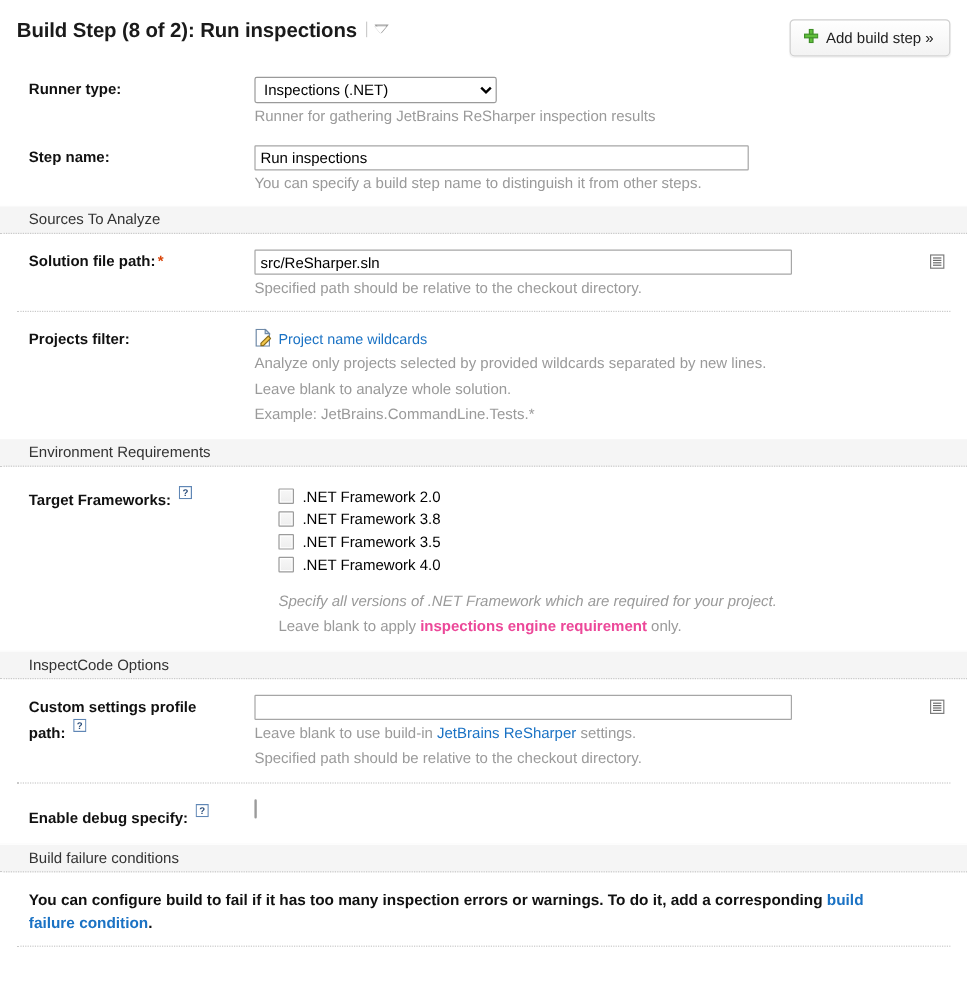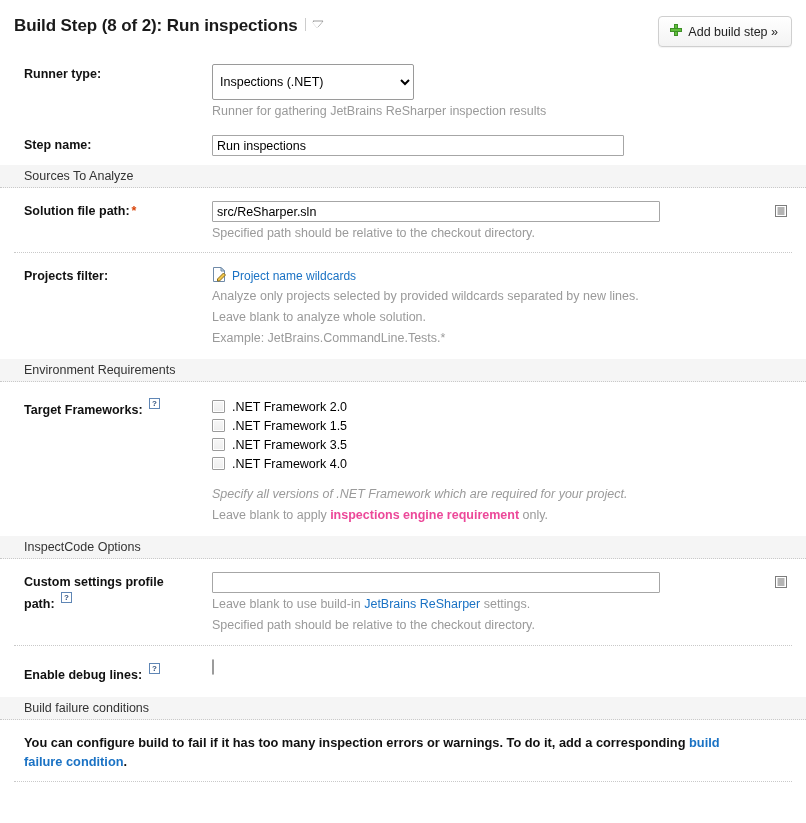--- a/index.html
+++ b/index.html
@@ -110,21 +110,21 @@
   .help-icon {
     display: inline-block;
     vertical-align: super;
     margin-left: 3px;
     cursor: pointer;
   }
 
   
   select.runner-select {
     width: 202px;
-    height: 36px;
+    height: 22px;
     font-family: "Liberation Sans", sans-serif;
     font-size: 12.5px;
     color: #000;
     border: 1px solid #9a9a9a;
     border-radius: 2px;
     background: #ffffff;
     padding-left: 3px;
     box-sizing: border-box;
   }
   .text-input-wrap {
@@ -248,20 +248,21 @@
         <option>Inspections (.NET)</option>
       </select>
       <div class="hint">Runner for gathering JetBrains ReSharper inspection results</div>
     </div>
   </div>
 
   <div class="row" style="padding-top:12px;justify-content:flex-end;">
     <div class="label-col">Step name:</div>
     <div class="field-col">
       <input class="text-input w-step" type="text" value="Run inspections" style="">
+      <div class="hint">You can specify a build step name to distinguish it from other steps.</div>
     </div>
   </div>
 
   <div style="height:8px;"></div>
 
   <div class="section-head">Sources To Analyze</div>
 
   <div class="row" style="padding-top:11px;">
     <div class="label-col">
       <span>Solution file path:</span><span class="req-star">*</span>
@@ -311,28 +312,28 @@
   <div class="row" style="padding-top:11px;">
     <div class="label-col">
       <span>Target Frameworks:</span>
       <span class="help-icon">
         <svg width="11" height="11" viewBox="0 0 11 11" aria-hidden="true">
           <rect x="0.5" y="0.5" width="10" height="10" fill="#ffffff" stroke="#5f86b5" stroke-width="1"></rect>
           <text x="5.5" y="8.4" font-size="8" text-anchor="middle" fill="#2d4f7c" font-family="Liberation Sans, sans-serif">?</text>
         </svg>
       </span>
     </div>
-    <div class="field-col" style="padding-top:4px;">
+    <div class="field-col" style="padding-top:4px;margin-left:20px;">
       <div class="cb-row">
         <span class="cb"></span>
         <span class="cb-label">.NET Framework 2.0</span>
       </div>
       <div class="cb-row">
         <span class="cb"></span>
-        <span class="cb-label">.NET Framework 1.5</span>
+        <span class="cb-label">.NET Framework 3.8</span>
       </div>
       <div class="cb-row">
         <span class="cb"></span>
         <span class="cb-label">.NET Framework 3.5</span>
       </div>
       <div class="cb-row">
         <span class="cb"></span>
         <span class="cb-label">.NET Framework 4.0</span>
       </div>
       <div class="hint" style="padding-top:12px;font-style:italic;">Specify all versions of .NET Framework which are required for your project.</div>
@@ -376,21 +377,21 @@
         <span>Leave blank to use build-in </span><a class="link">JetBrains ReSharper</a><span> settings.</span>
       </div>
       <div class="hint">Specified path should be relative to the checkout directory.</div>
     </div>
   </div>
 
   <div class="divider" style="margin-top:10px;"></div>
 
   <div class="row" style="padding-top:12px;">
     <div class="label-col">
-      <span>Enable debug lines:</span>
+      <span>Enable debug specify:</span>
       <span class="help-icon">
         <svg width="11" height="11" viewBox="0 0 11 11" aria-hidden="true">
           <rect x="0.5" y="0.5" width="10" height="10" fill="#ffffff" stroke="#5f86b5" stroke-width="1"></rect>
           <text x="5.5" y="8.4" font-size="8" text-anchor="middle" fill="#2d4f7c" font-family="Liberation Sans, sans-serif">?</text>
         </svg>
       </span>
     </div>
     <div class="field-col" style="padding-top:2px;">
       <span class="cb"></span>
     </div>

